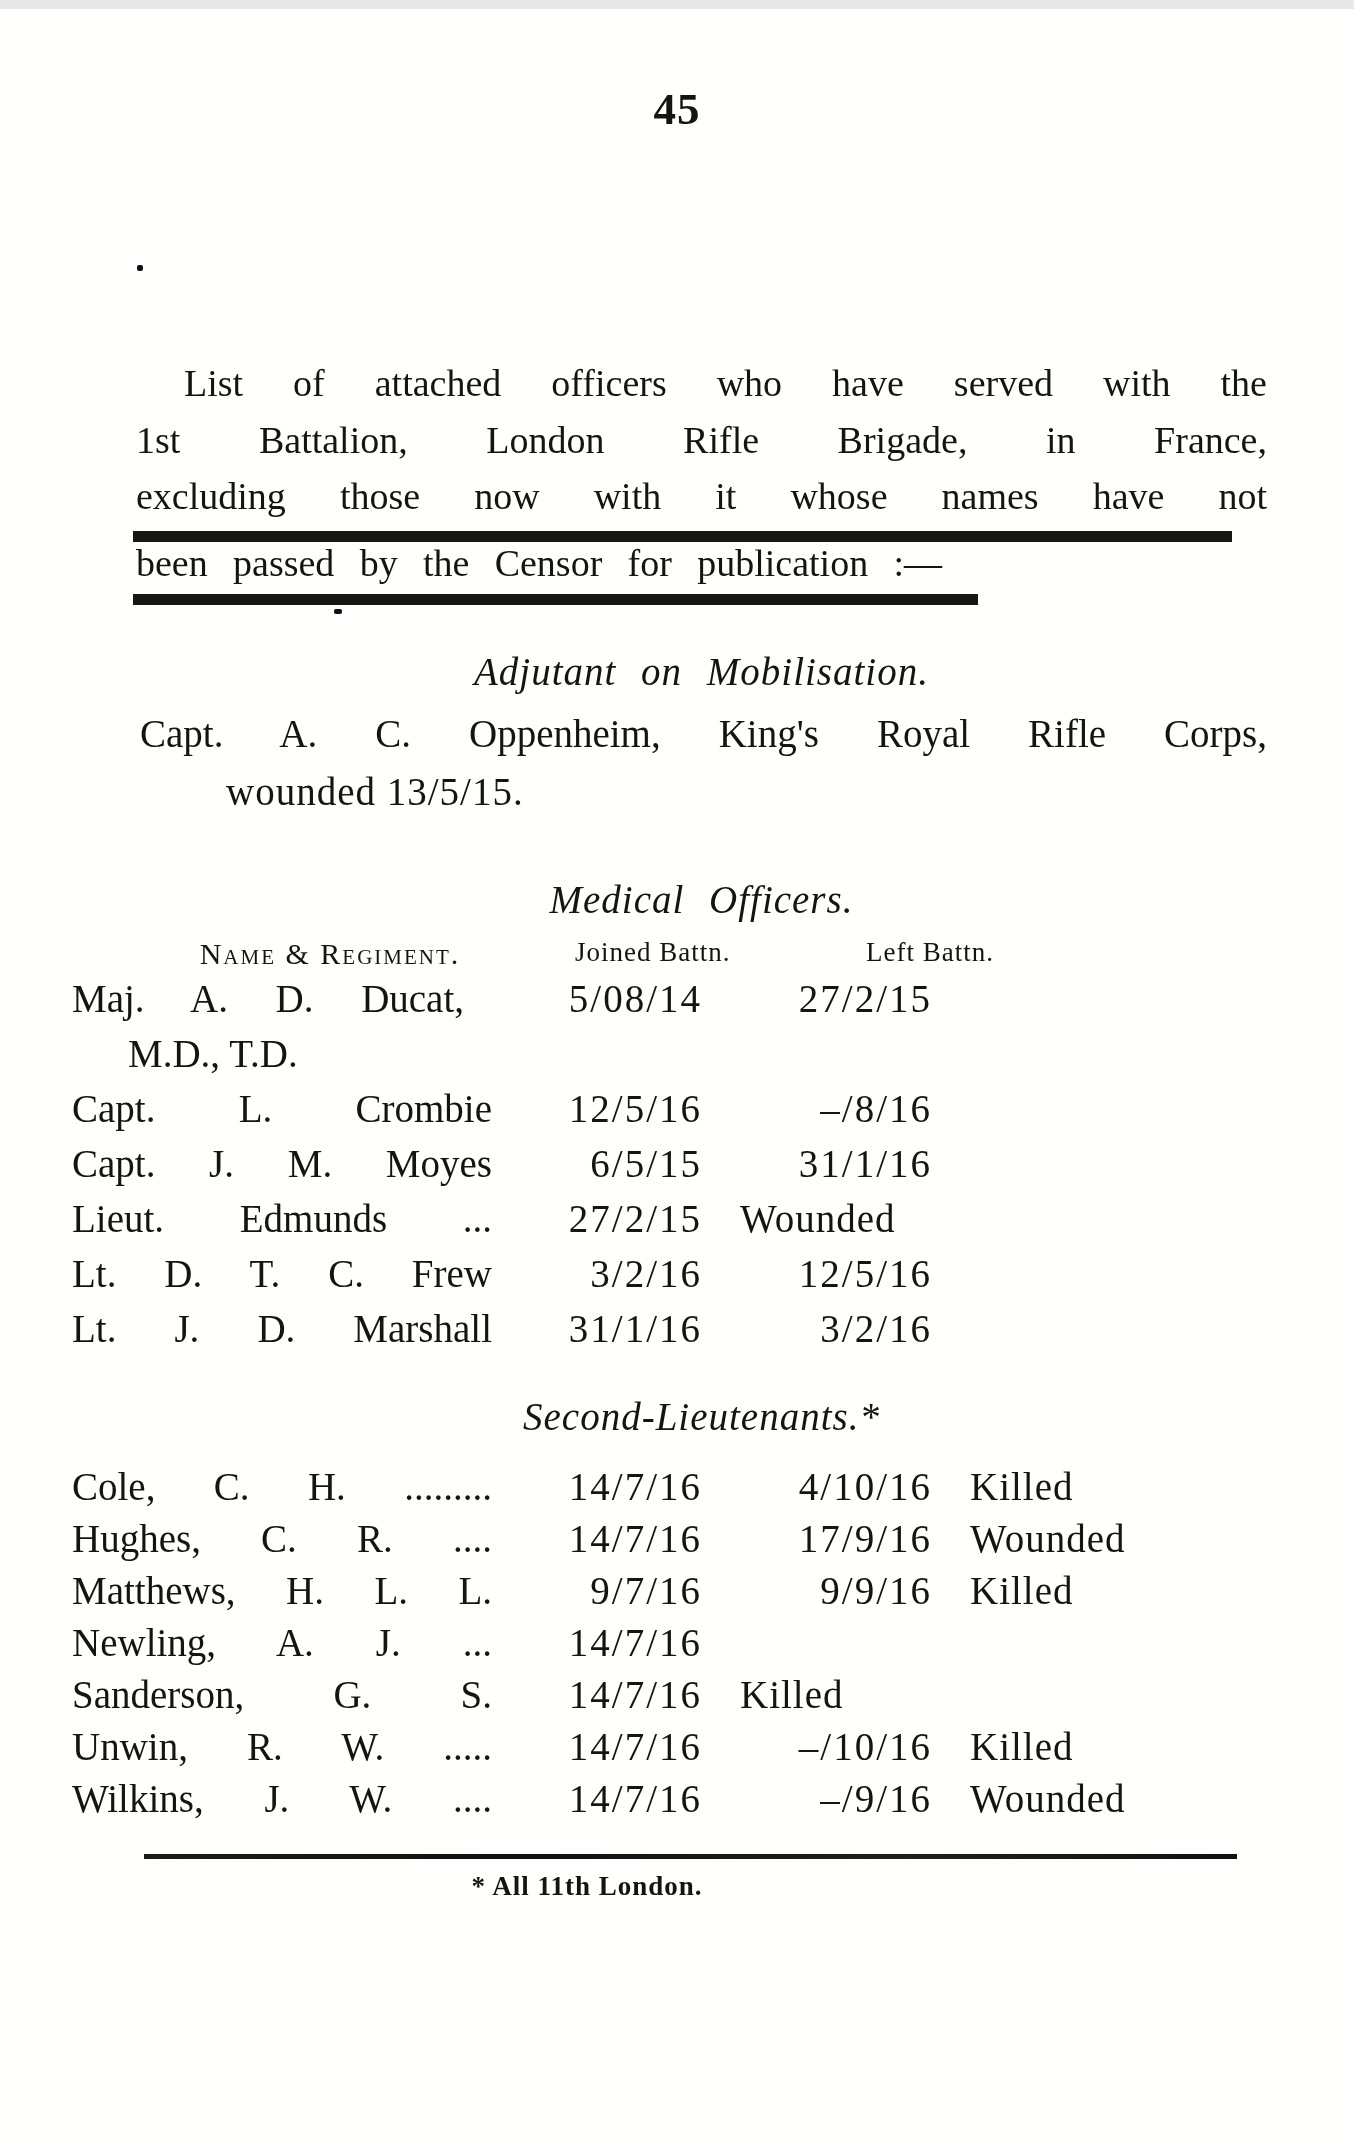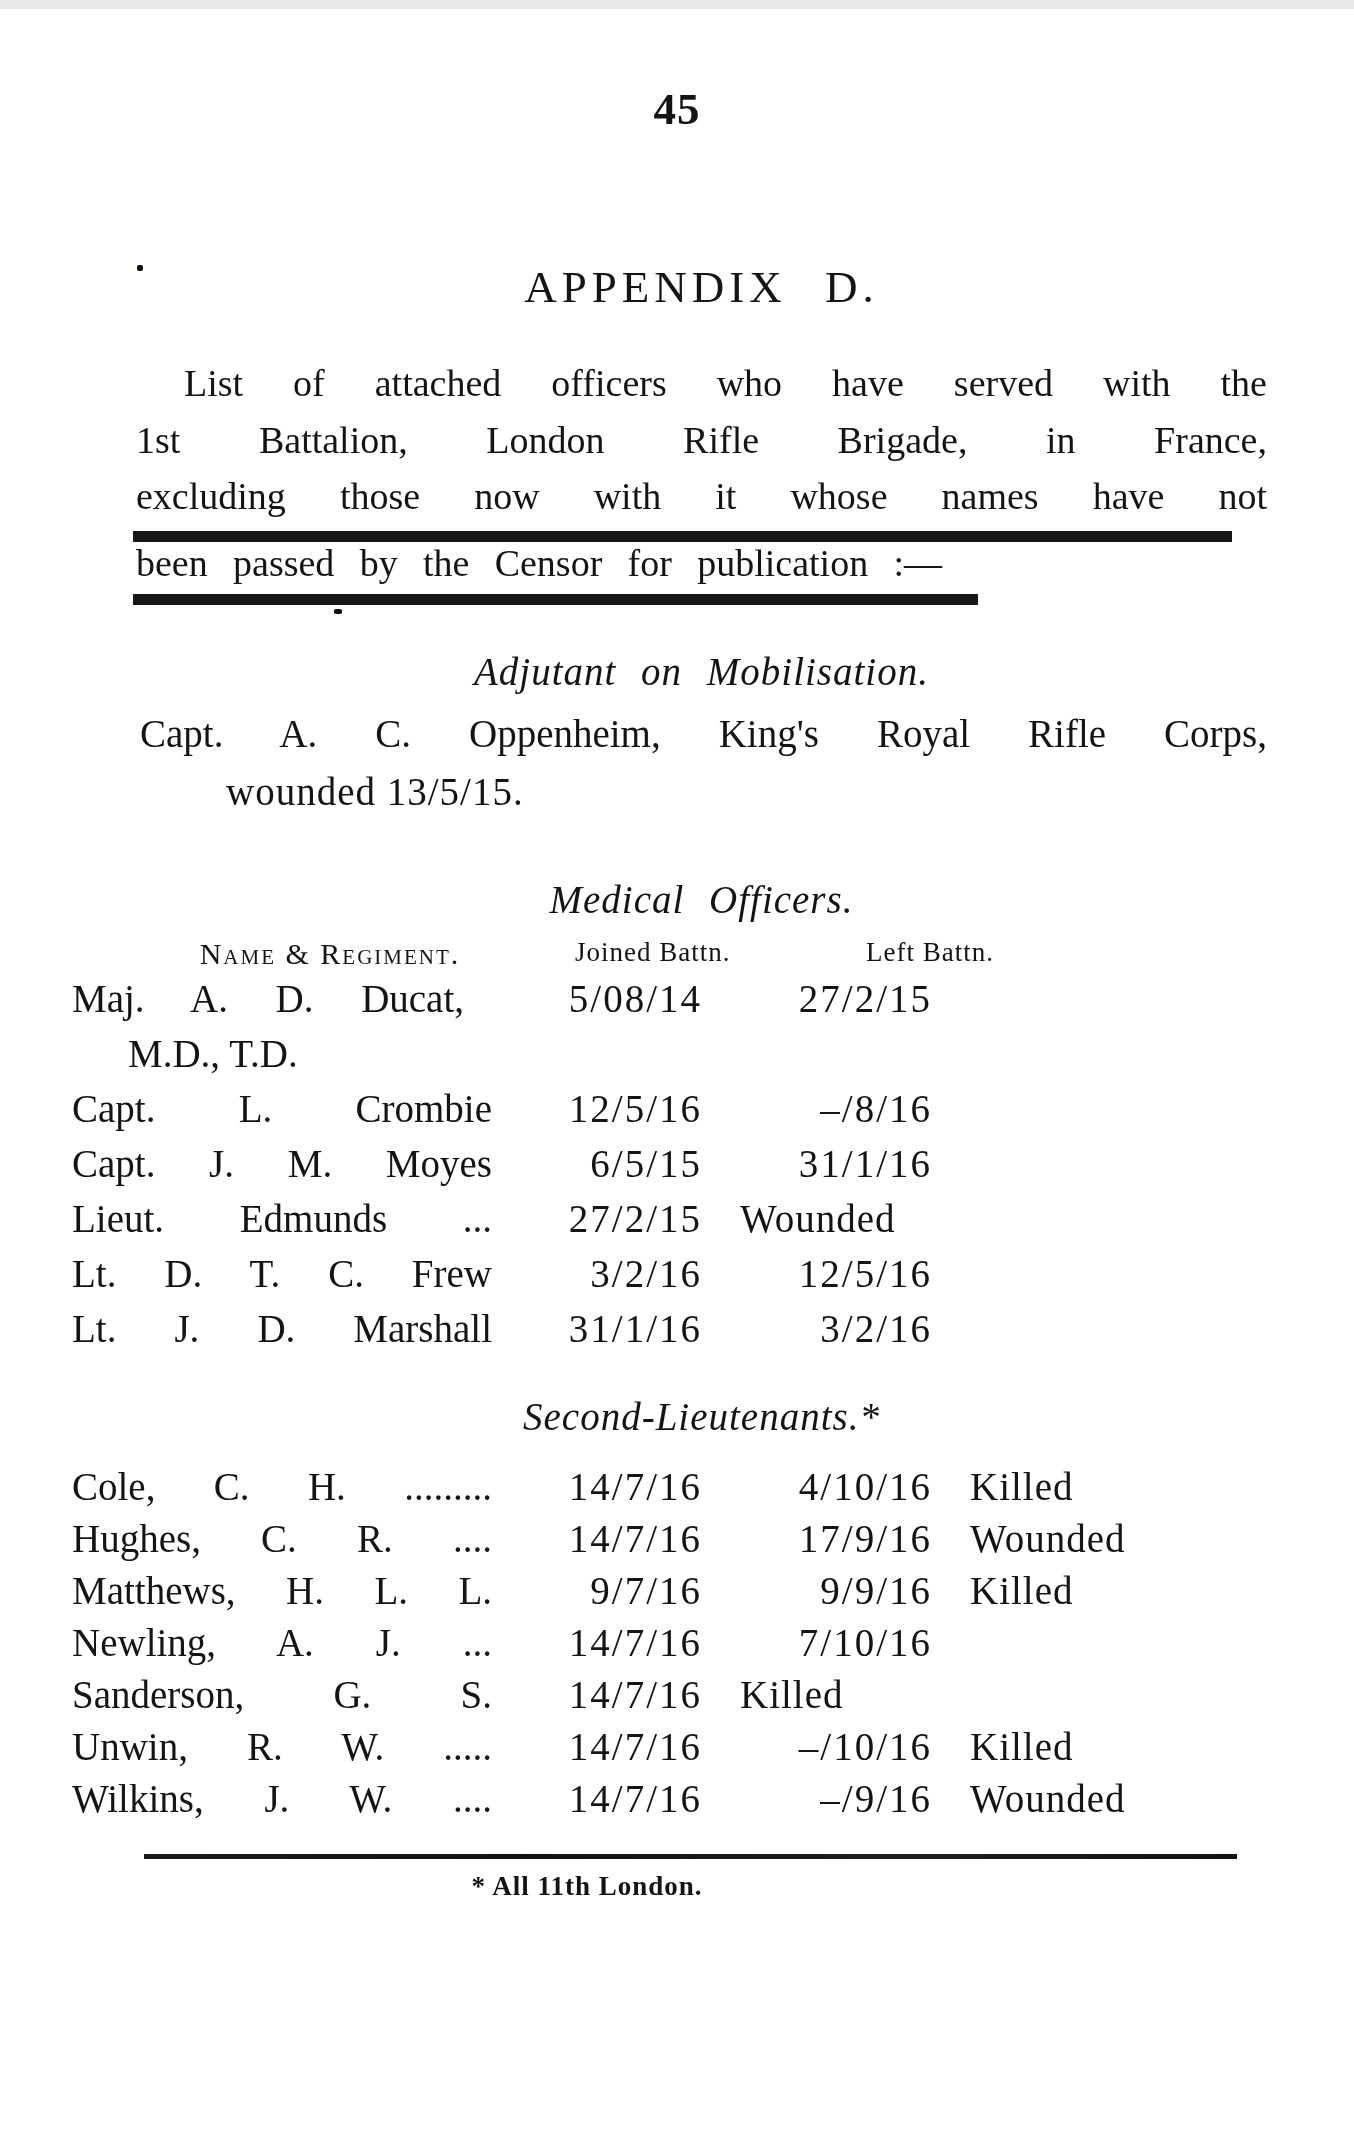--- a/index.html
+++ b/index.html
@@ -69,21 +69,20 @@
   .speck-1{left:137px;top:256px;width:6px;height:6px;}
   .speck-2{left:334px;top:600px;width:8px;height:5px;}
 </style>
 </head>
 <body>
 
 <div class="page">
 
   <div class="abs page-number">45</div>
 
-  <div class="abs title">APPENDIX D.</div>
 
   <div class="abs intro-line intro-1">List of attached officers who have served with the</div>
   <div class="abs intro-line intro-2">1st Battalion, London Rifle Brigade, in France,</div>
   <div class="abs intro-line intro-3">excluding those now with it whose names have not</div>
   <div class="abs rule rule-1"></div>
   <div class="abs intro-line intro-4">been passed by the Censor for publication :—</div>
   <div class="abs rule rule-2"></div>
 
   <div class="abs section-heading adjutant-heading">Adjutant on Mobilisation.</div>
   <div class="abs adj-line1">Capt. A. C. Oppenheim, King's Royal Rifle Corps,</div>
@@ -171,21 +170,20 @@
         </div>
       <div class="cell-joined">9/7/16</div>
       <div class="cell-left">9/9/16</div>
       <div class="cell-status">Killed</div>
     </div>
     <div class="trow">
       <div class="cell-name">
           <span class="jl">Newling, A. J. ...</span>
         </div>
       <div class="cell-joined">14/7/16</div>
-      <div class="cell-left">7/10/16</div>
       <div class="cell-status"></div>
     </div>
     <div class="trow">
       <div class="cell-name">
           <span class="jl">Sanderson, G. S.</span>
         </div>
       <div class="cell-joined">14/7/16</div>
       <div class="cell-status">Killed</div>
     </div>
     <div class="trow">

